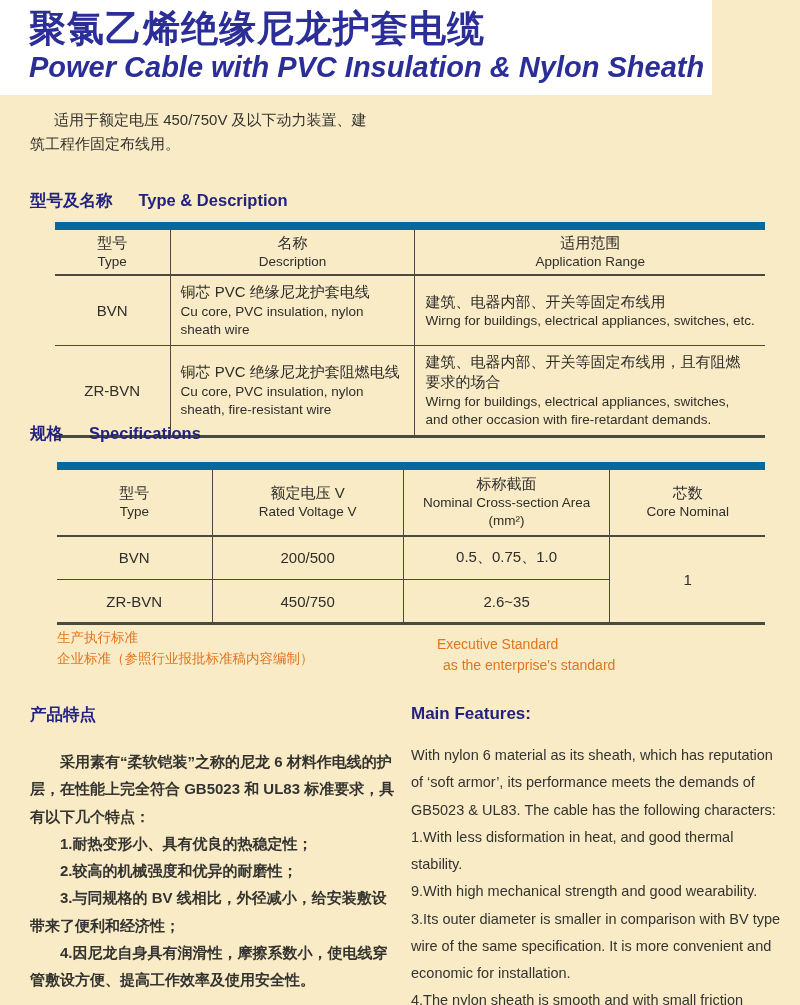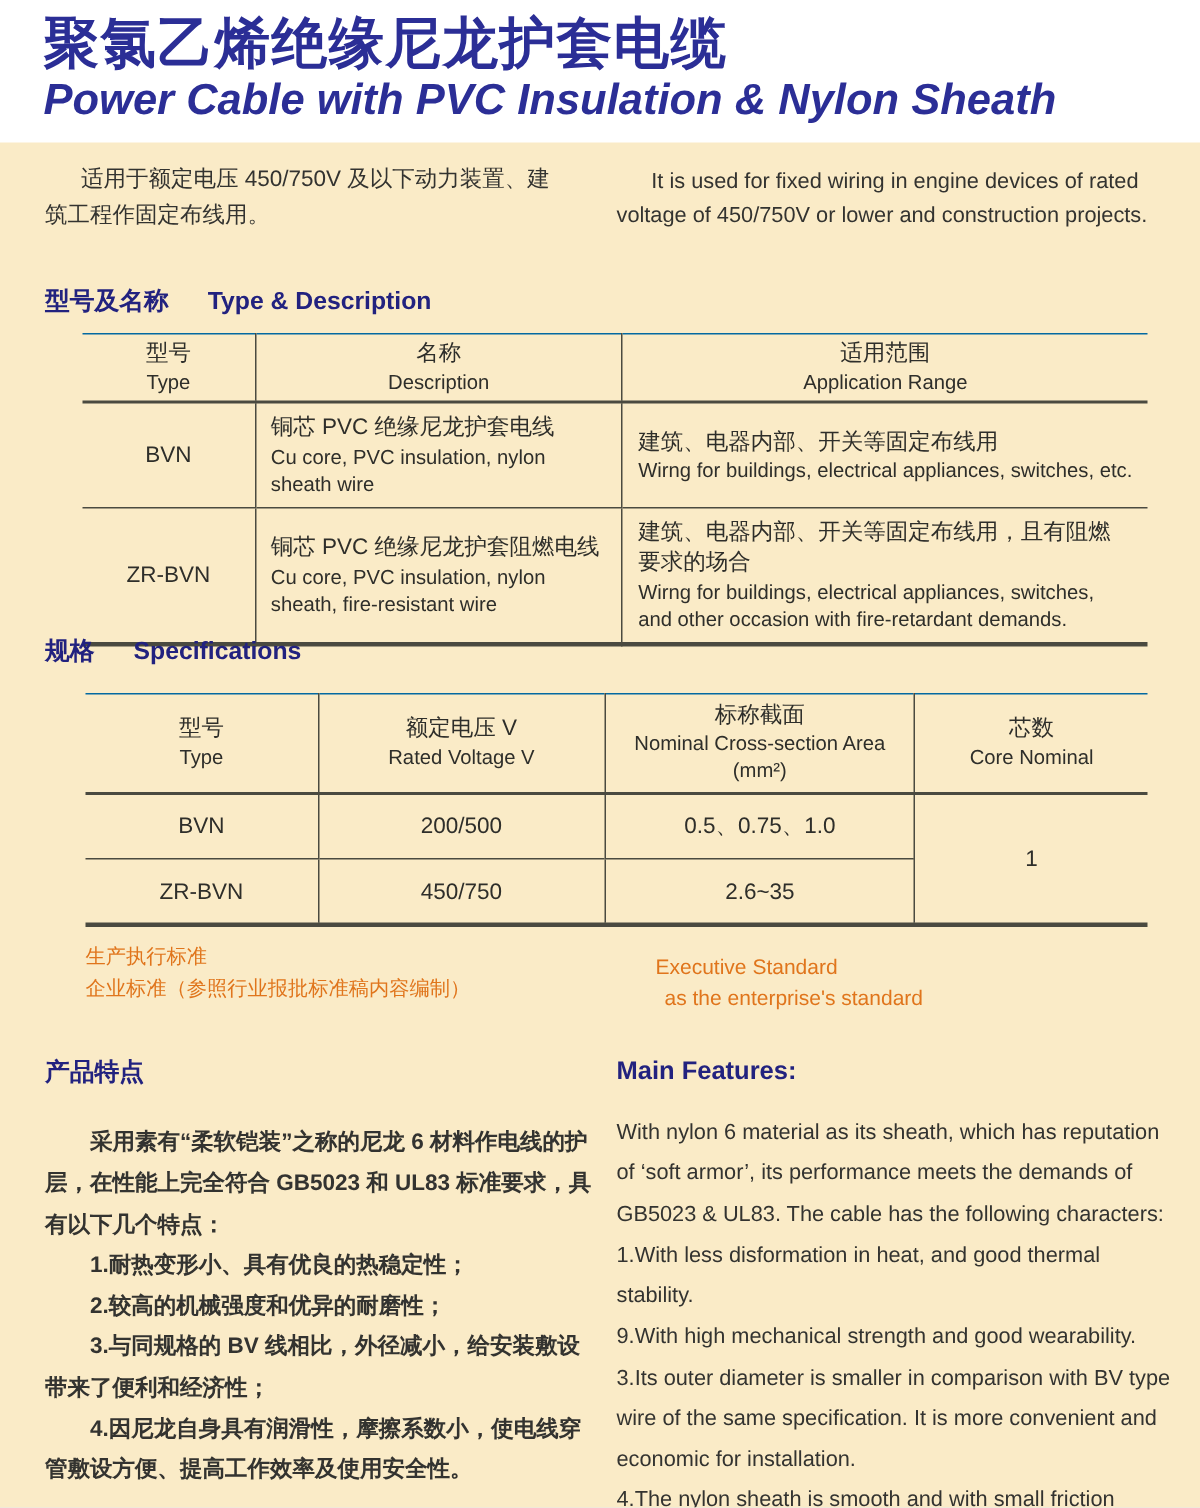--- a/index.html
+++ b/index.html
@@ -12,21 +12,21 @@
     height: 1005px;
     margin: 0 auto;
     background: #FAEBC7;
     overflow: hidden;
   }
 
   
   .title-band {
     position: absolute;
     top: 0; left: 0;
-    width: 800px; height: 95px;
+    width: 712px; height: 95px;
     background: #ffffff;
   }
   .title-zh {
     position: absolute;
     top: 4px; left: 29px;
     font-size: 37px;
     font-weight: 800;
     color: #2B2E96;
     letter-spacing: 1px;
     white-space: nowrap;
@@ -75,21 +75,21 @@
   #heading-spec { top: 423px; }
 
   
   table {
     border-collapse: collapse;
     table-layout: fixed;
     color: #2e2e2a;
   }
   .doc-table {
     position: absolute;
-    border-top: 1px solid #0369a1;
+    border-top: 8px solid #0369a1;
     border-bottom: 3px solid #4a4a40;
   }
   .doc-table th, .doc-table td {
     border-left: 1.5px solid #4a4a40;
     vertical-align: middle;
   }
   .doc-table th:first-child, .doc-table td:first-child { border-left: none; }
   .doc-table thead tr { border-bottom: 2.5px solid #4a4a40; }
   .doc-table td.bt { border-top: 1.5px solid #4a4a40; }
 
@@ -162,21 +162,20 @@
 <body>
 
 <div class="page">
 
   <div class="title-band">
     <div class="title-zh">聚氯乙烯绝缘尼龙护套电缆</div>
     <div class="title-en">Power Cable with PVC Insulation &amp; Nylon Sheath</div>
   </div>
 
   <p class="intro-zh">适用于额定电压 450/750V 及以下动力装置、建筑工程作固定布线用。</p>
-  <p class="intro-en">It is used for fixed wiring in engine devices of rated voltage of 450/750V or lower and construction projects.</p>
 
   <div class="sec-heading" id="heading-type">
     <span class="zh">型号及名称</span><span class="en">Type &amp; Description</span>
   </div>
 
   <table class="doc-table" id="table-type">
     <colgroup>
       <col style="width:16.2%">
         <col style="width:34.5%">
         <col style="width:49.3%">

